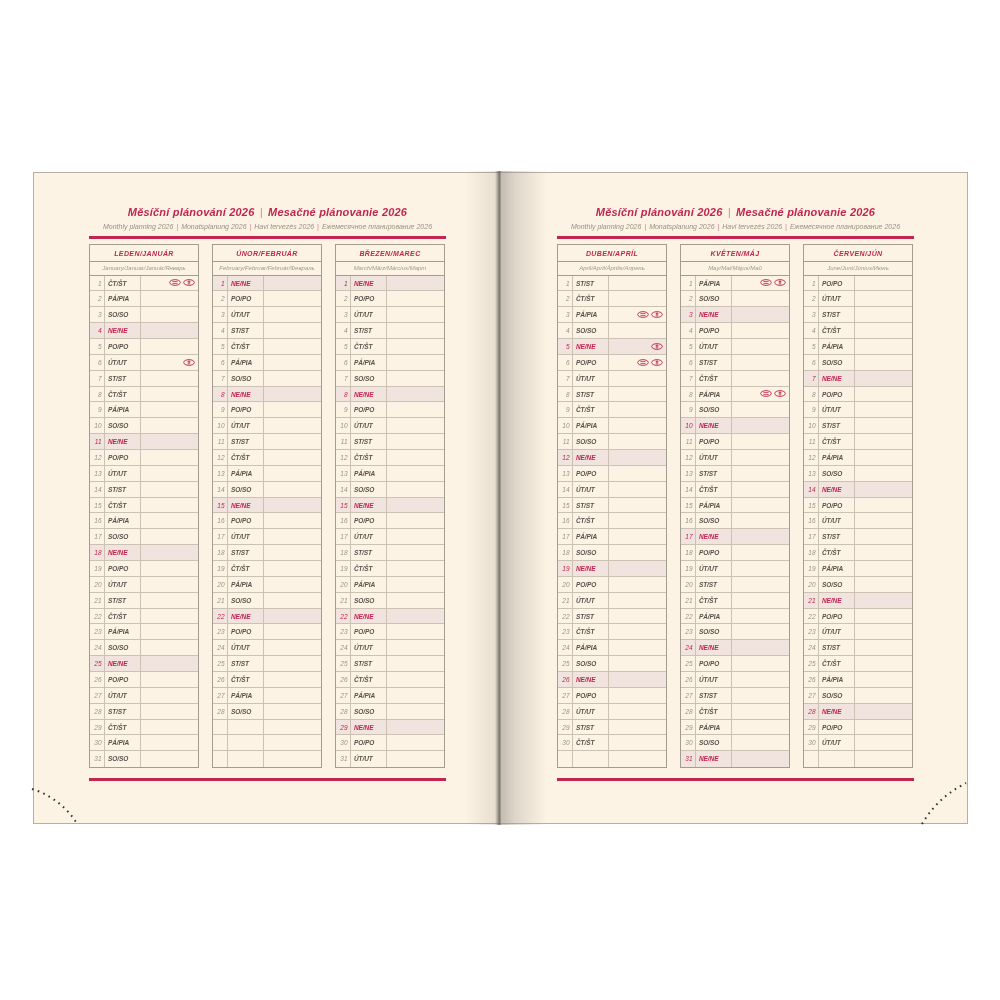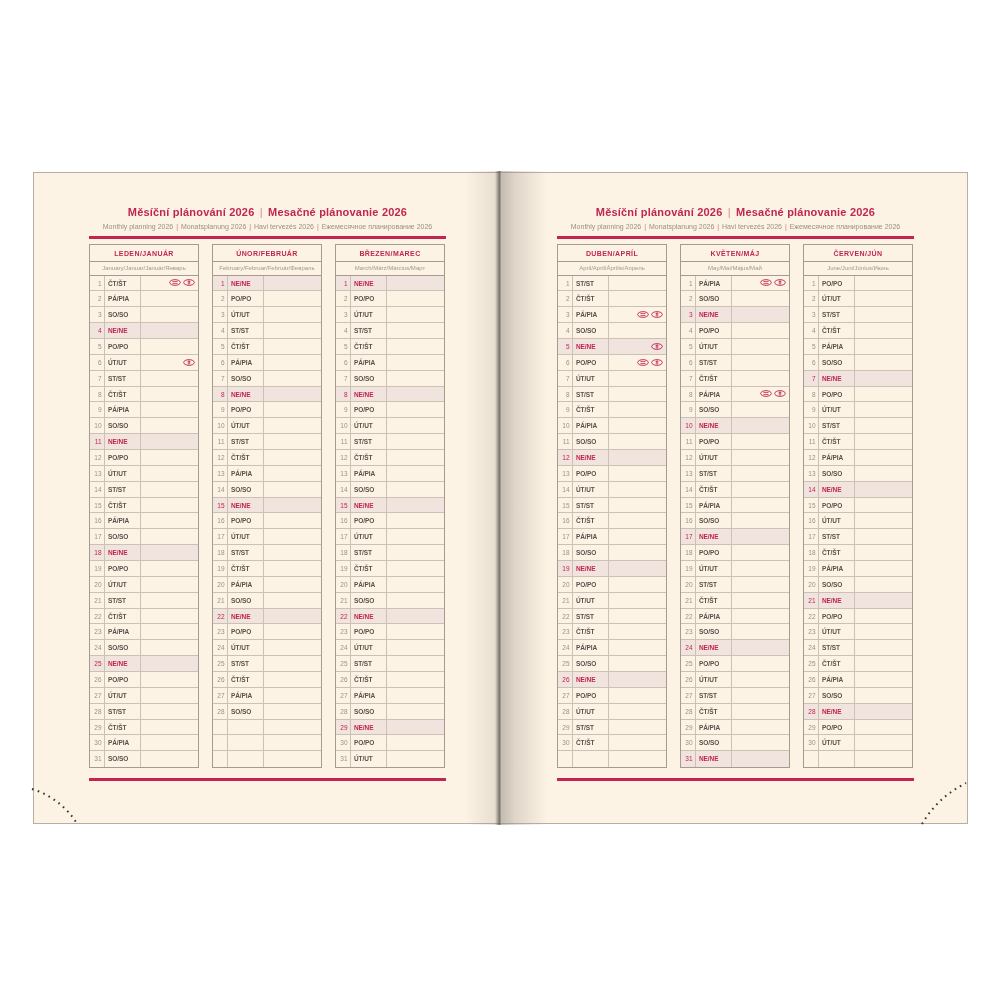--- a/index.html
+++ b/index.html
@@ -5,21 +5,21 @@
   html,body{margin:0;padding:0;background:#ffffff;}
   body{width:1000px;height:1000px;position:relative;font-family:"Liberation Sans",sans-serif;overflow:hidden;}
   .book{position:absolute;left:33px;top:172px;width:935px;height:652px;}
   .page{position:absolute;top:0;bottom:0;background:#fcf3e5;border:1px solid #b7afa2;box-sizing:border-box;}
   .page.left{left:0;width:467px;border-right:none;}
   .page.right{left:467px;width:468px;border-left:none;}
   .fold{position:absolute;top:-1px;bottom:-1px;left:432px;width:100px;pointer-events:none;
     background:linear-gradient(90deg, rgba(125,115,100,0) 0%, rgba(125,115,100,0.16) 30%,
       rgba(85,83,78,0.78) 34.5%, rgba(150,143,132,0.55) 36.5%, rgba(160,152,140,0.32) 50%,
       rgba(160,152,140,0) 82%);}
-  .content{position:absolute;top:0;}
+  .content{position:absolute;top:0;font-style:italic;}
   .page.left .content{left:55px;width:357px;}
   .page.right .content{left:57px;width:357px;}
   .title{padding-top:33px;text-align:center;font-size:11px;font-weight:bold;color:#c02650;letter-spacing:0.2px;white-space:nowrap;}
   .title .sep{font-weight:normal;color:#d687a0;padding:0 2px;}
   .subtitle{margin-top:5px;text-align:center;font-size:7px;color:#9b9080;white-space:nowrap;}
   .subtitle .sep{color:#c87a92;padding:0 1px;}
   .rule{height:2.5px;background:#c02650;margin-top:6px;}
   .months{display:flex;gap:13px;margin-top:5px;}
   .month{width:110px;box-sizing:border-box;border:1px solid #a49c8e;}
   .m-name{height:16px;line-height:17px;text-align:center;font-size:7px;font-weight:bold;color:#c02650;

